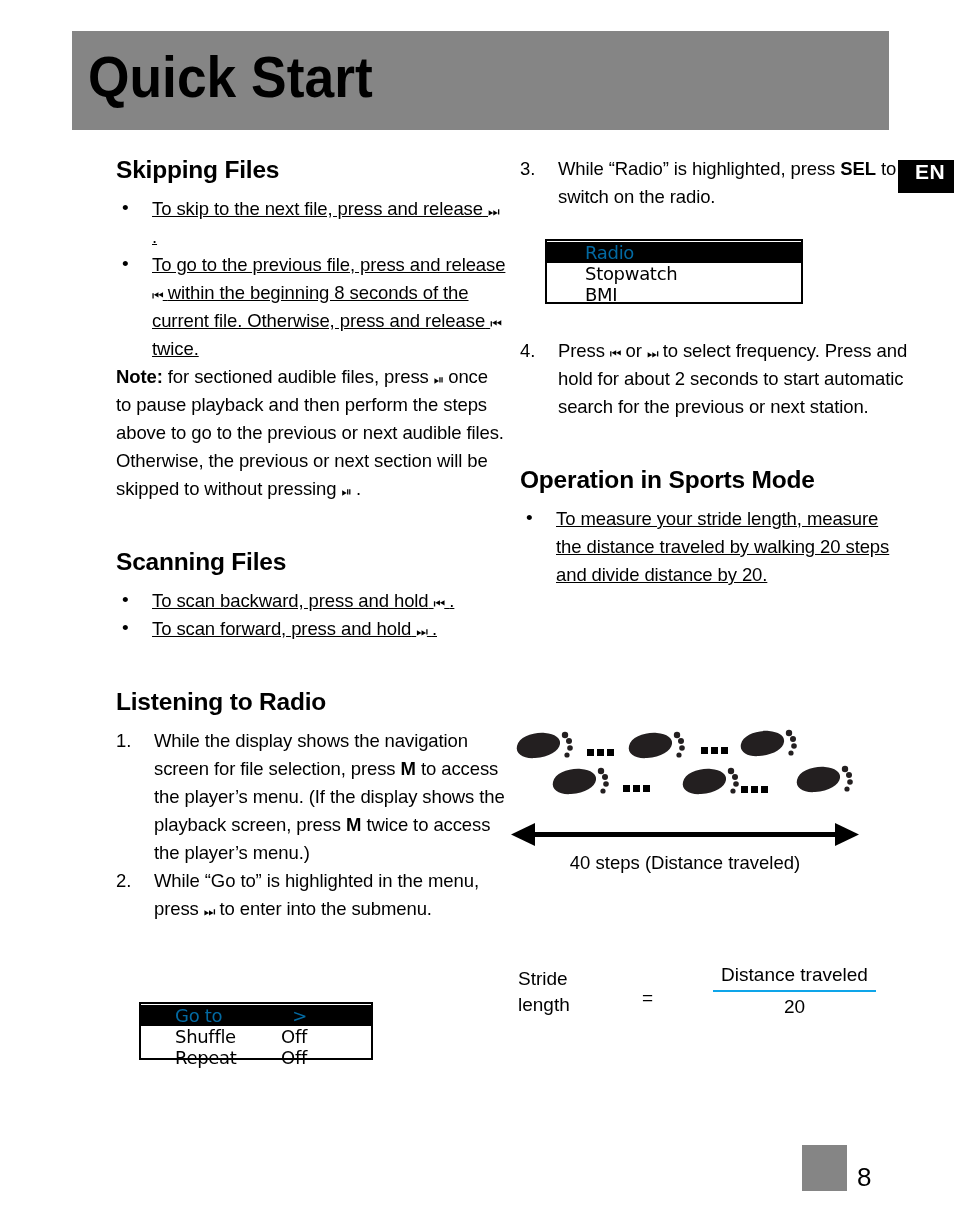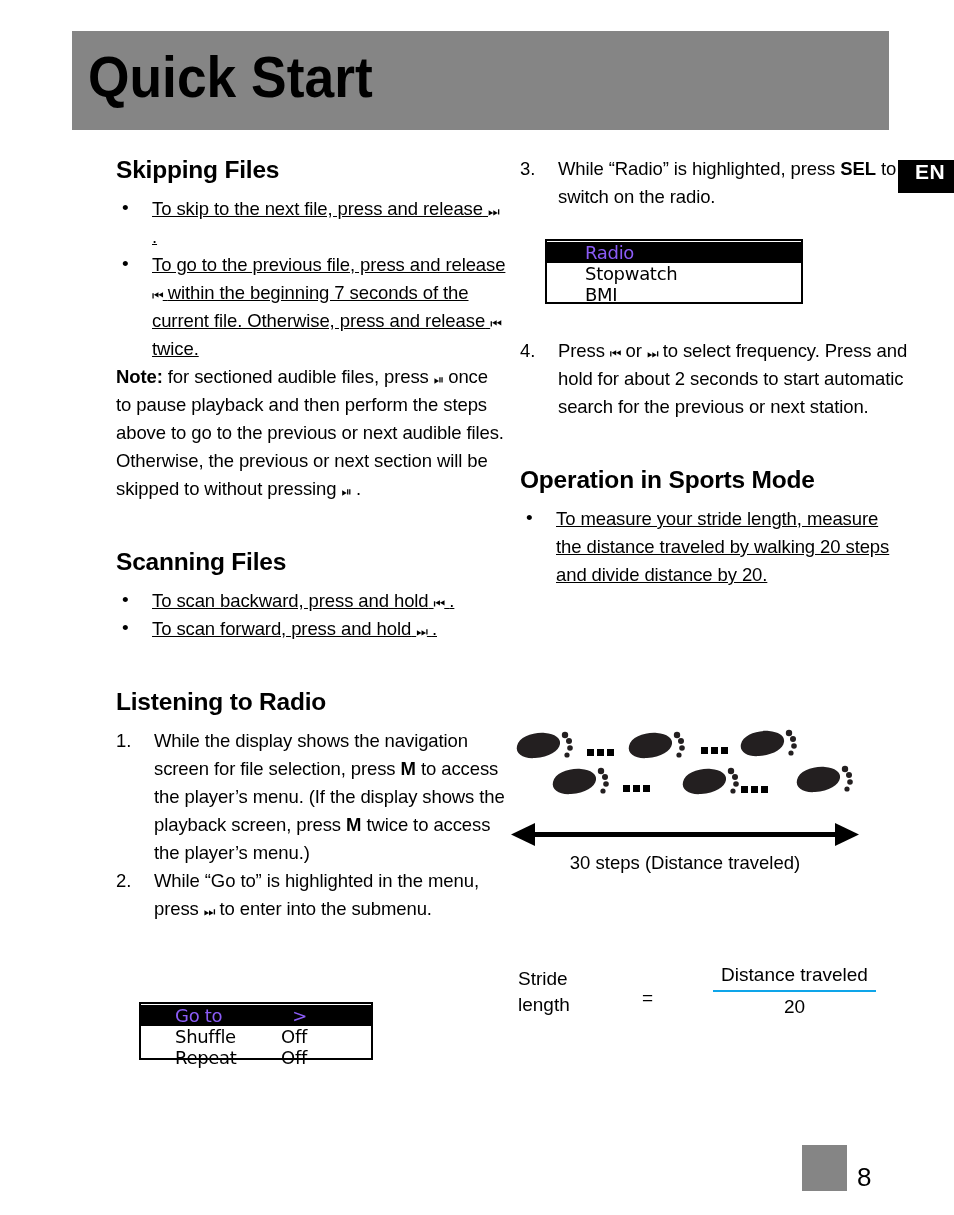--- a/index.html
+++ b/index.html
@@ -155,21 +155,21 @@
     display: flex;
     justify-content: space-between;
     font-size: 18px;
     line-height: 21px;
     padding: 0 6px 0 34px;
     font-weight: normal;
     letter-spacing: -0.3px;
   }
   .lcd-row.highlight {
     background: #000000;
-    color: #8b5cf6;
+    color: #0369a1;
   }
   .lcd-row .lcd-value { padding-right: 52px; }
 
   #lcd-menu {
     position: absolute;
     left: 139px;
     top: 1002px;
     width: 234px;
     height: 58px;
     padding-top: 1px;
@@ -271,21 +271,21 @@
 
   <ul class="bullets">
     <li>
       <span>To skip to the next file, press and release</span>
       <span class="glyph">⏭</span>
       <span>.</span>
     </li>
     <li>
       <span>To go to the previous file, press and release</span>
       <span class="glyph">⏮</span>
-      <span>within the beginning 7 seconds of the current file. Otherwise, press and release</span>
+      <span>within the beginning 8 seconds of the current file. Otherwise, press and release</span>
       <span class="glyph">⏮</span>
       <span>twice.</span>
     </li>
   </ul>
 
   <p class="body-text">
     <b>Note:</b>
     <span>for sectioned audible files, press</span>
     <span class="glyph">⏯</span>
     <span>once to pause playback and then perform the steps above to go to the previous or next audible files. Otherwise, the previous or next section will be skipped to without pressing</span>
@@ -455,21 +455,21 @@
       <rect x="256" y="60" width="7" height="7"></rect>
     </g>
 
     <g fill="#000000">
       <rect x="24" y="106" width="312" height="5"></rect>
       <polygon points="6,108.5 30,97 30,120"></polygon>
       <polygon points="354,108.5 330,97 330,120"></polygon>
     </g>
   </svg>
 </div>
-<div id="footprint-caption">30 steps (Distance traveled)</div>
+<div id="footprint-caption">40 steps (Distance traveled)</div>
 
 <div id="stride-formula">
   <div id="stride-label">
     <div>Stride</div>
     <div>length</div>
   </div>
   <div id="stride-equals">=</div>
   <div id="stride-fraction">
     <div id="stride-numerator">Distance traveled</div>
     <div id="stride-denominator">20</div>

